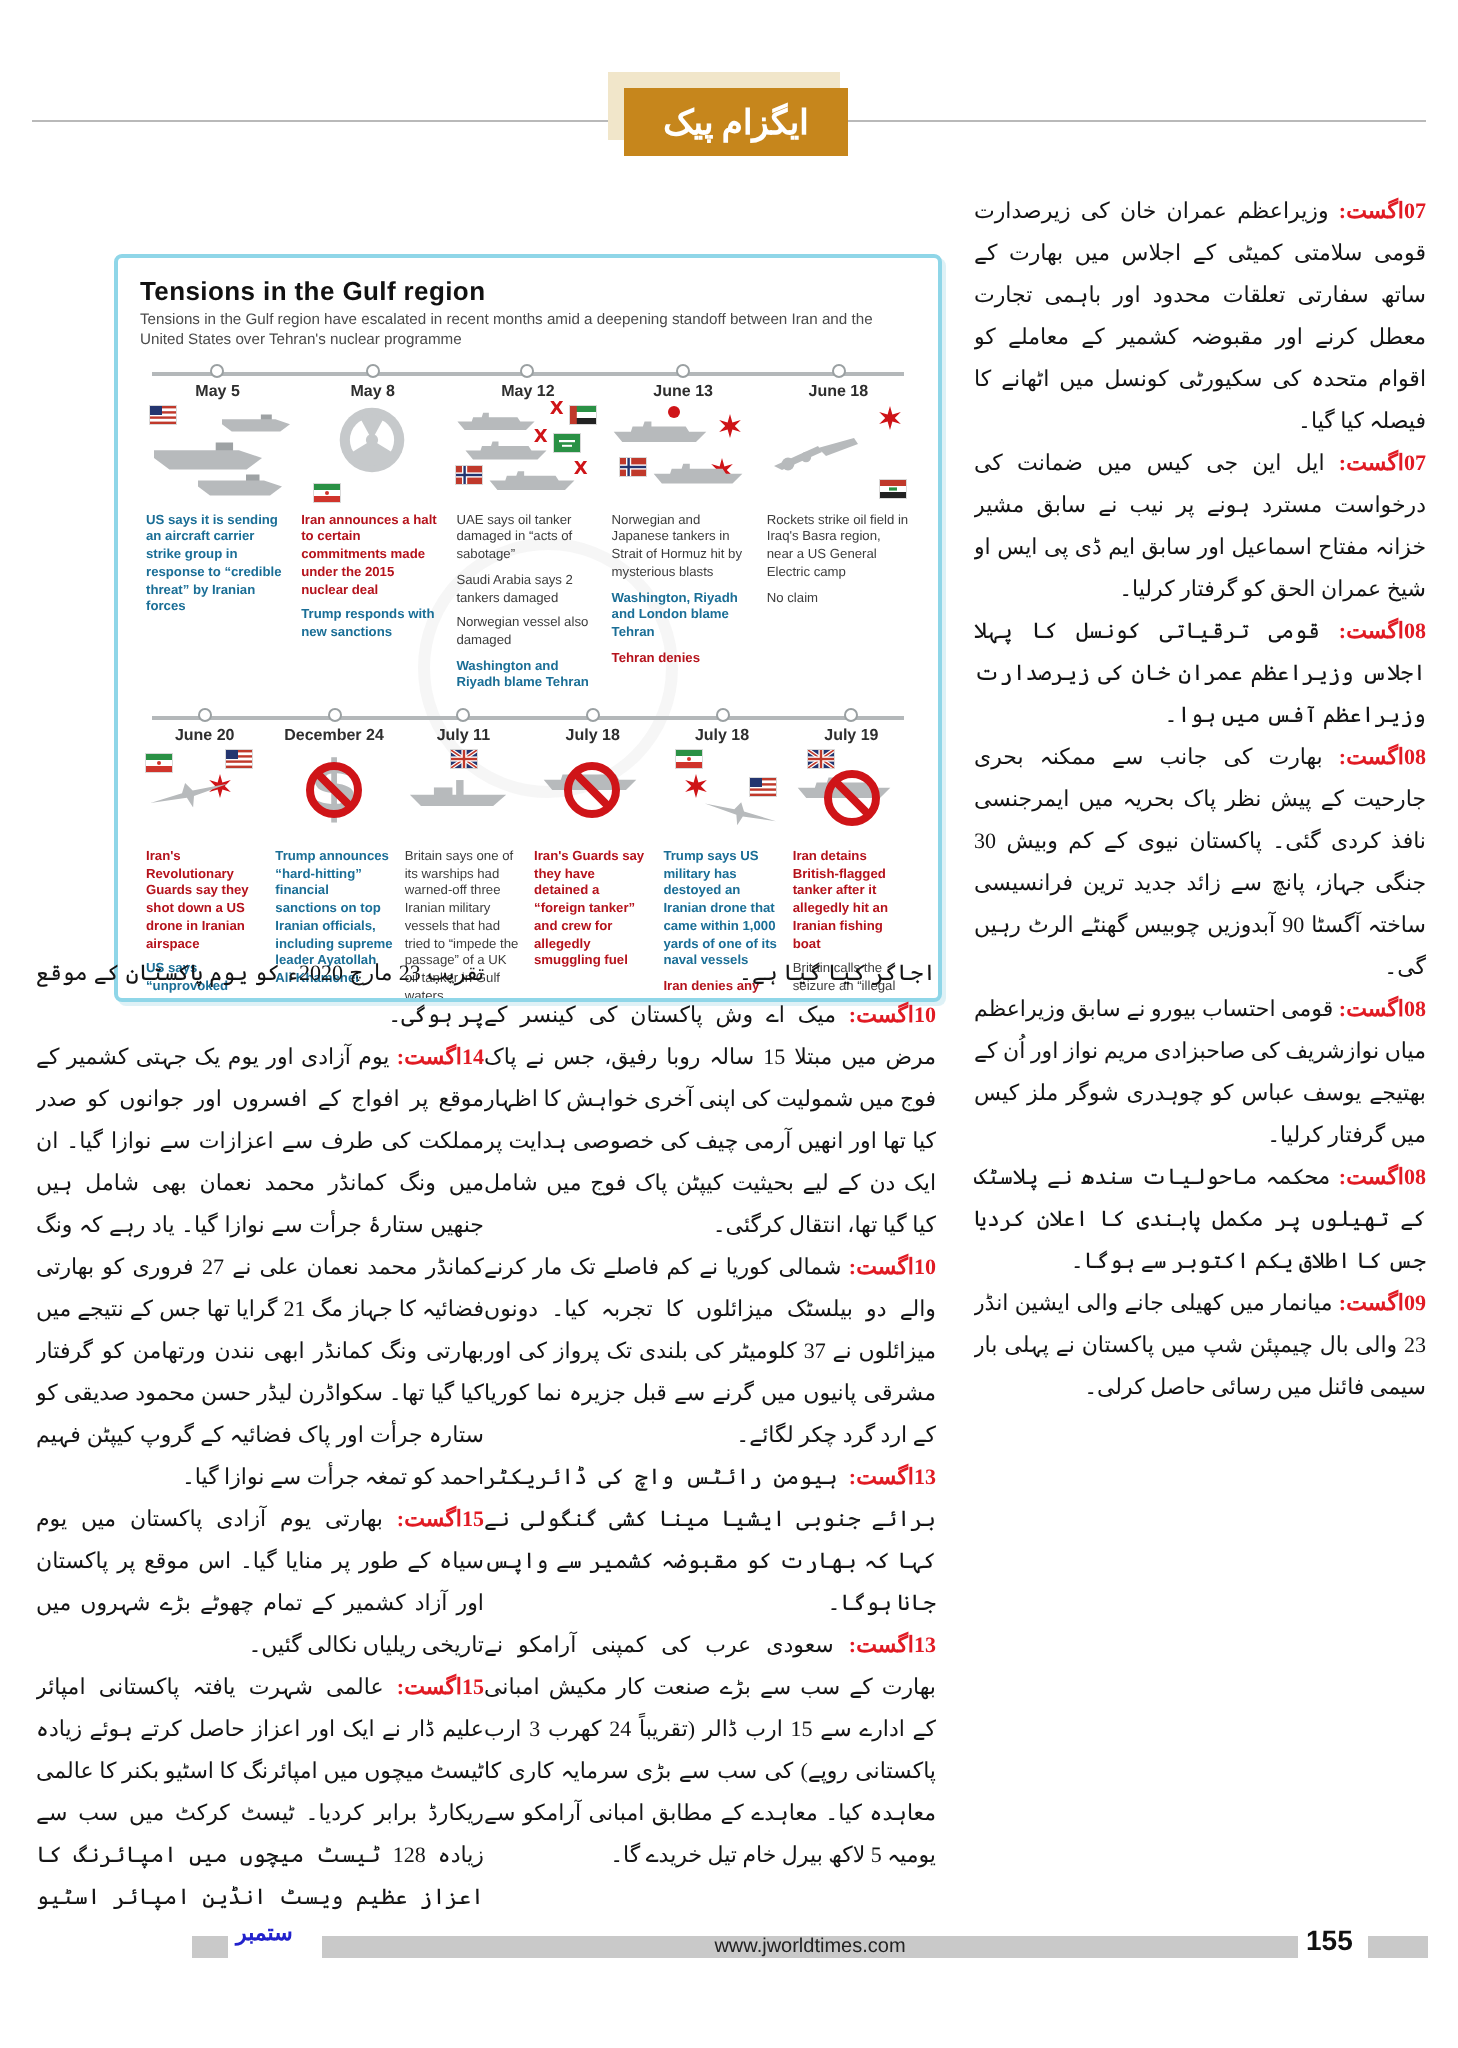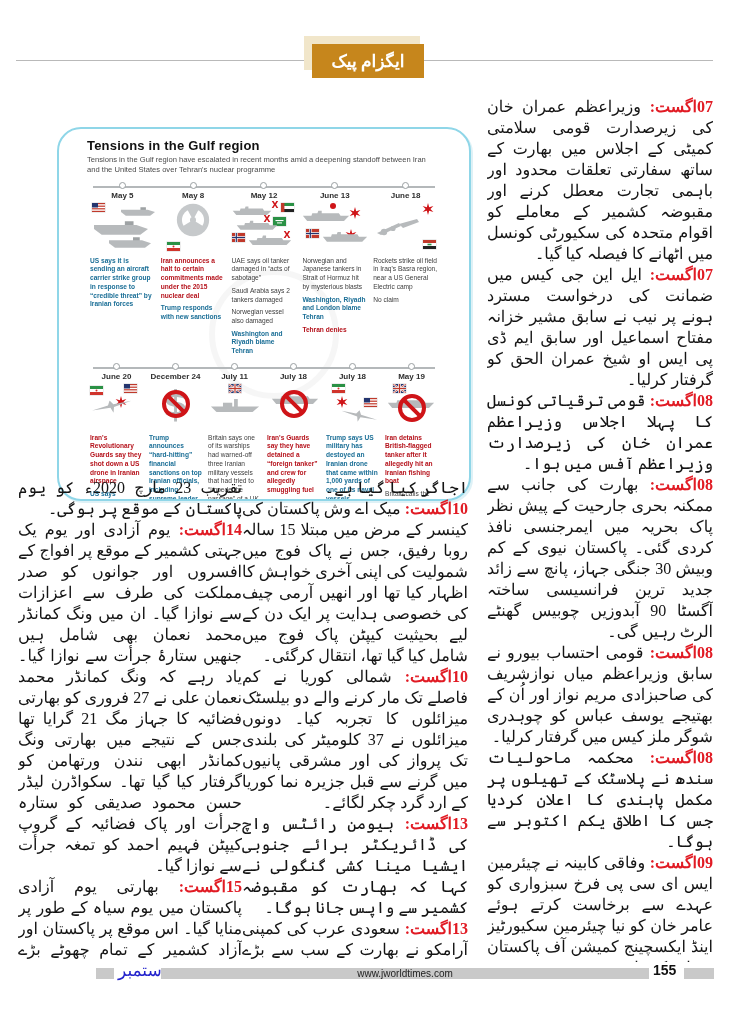--- a/index.html
+++ b/index.html
@@ -13,21 +13,21 @@
          font-family:"Liberation Sans",sans-serif;overflow:hidden}
   
   .hdr-rule{position:absolute;left:16px;right:16px;top:60px;height:1px;background:#b9b9b9}
   .badge-wrap{position:absolute;left:300px;top:36px;width:130px;height:44px}
   .badge-shadow{position:absolute;left:4px;top:0;width:116px;height:34px;background:var(--header-box-shadow)}
   .badge{position:absolute;left:12px;top:8px;width:112px;height:34px;background:var(--header-box);
          color:#fff;font-weight:bold;font-size:17px;display:flex;align-items:center;justify-content:center;
          direction:rtl;font-family:"Liberation Serif",serif}
   
   .panel{position:absolute;left:57px;top:127px;width:414px;height:374px;background:#fff;
-         border:2px solid var(--panel-border);border-radius:24px;padding:9px 28px;overflow:hidden;
+         border:2px solid var(--panel-border);border-radius:4px;padding:9px 11px;overflow:hidden;
          box-shadow:2px 2px 0 rgba(160,215,230,.35)}
   .panel h2{font-size:13px;font-weight:800;color:#111;letter-spacing:.2px}
   .panel .sub{font-size:7.6px;color:#4a4a4a;margin-top:2px;line-height:1.3;width:96%}
   .watermark{position:absolute;left:150px;top:140px;width:130px;height:130px;border:6px solid rgba(180,180,180,.12);
              border-radius:50%;pointer-events:none}
   .tl-row{position:relative;margin-top:7px}
   .tl-line{position:absolute;left:6px;right:6px;top:4px;height:2px;background:#b4b8ba}
   .tl-cells{display:flex;position:relative}
   .tl-cell{flex:1 1 0;padding:0 3px;min-width:0}
   .tl-node{width:7px;height:7px;border:1.5px solid #9aa0a2;background:#fff;border-radius:50%;margin:0 auto}
@@ -44,30 +44,30 @@
   .flag svg{display:block;width:100%;height:100%}
   .ban{display:inline-block;width:24px;height:24px;border:4px solid var(--mark-red);border-radius:50%;position:relative;background:transparent}
   .ban::after{content:"";position:absolute;left:-3px;top:6.5px;width:23px;height:4px;background:var(--mark-red);transform:rotate(45deg)}
   .ban.big{width:28px;height:28px}
   .ban.big::after{top:8px;width:26px}
   .dollar{font-size:36px;font-weight:bold;color:var(--ship-gray);font-family:"DejaVu Sans",sans-serif;line-height:1}
   .xm{color:var(--mark-red);font-weight:900;font-size:9px;font-family:"DejaVu Sans",sans-serif}
   .abs{position:absolute;line-height:0}
   
   .ucol{position:absolute;direction:rtl;text-align:justify;color:#141414;
-        font-family:"Liberation Serif",serif;font-size:16px;line-height:21px;overflow:hidden}
+        font-family:"Liberation Serif",serif;font-size:11px;line-height:21px;overflow:hidden}
   #col-right{left:487px;top:96px;width:226px;height:866px}
   #col-mid{left:242px;top:477px;width:226px;height:482px}
   #col-left{left:18px;top:477px;width:224px;height:482px}
   .entry{margin:0}
   .edate{color:var(--date-red);font-weight:bold}
   
   .footer{position:absolute;left:0;top:962px;width:729px;height:24px}
   .f-sq{position:absolute;left:96px;top:6px;width:18px;height:11px;background:var(--footer-bar)}
-  .f-month{position:absolute;left:118px;top:-2px;color:var(--month-blue);font-weight:normal;font-size:17px;
+  .f-month{position:absolute;left:118px;top:-2px;color:var(--month-blue);font-weight:bold;font-size:11px;
            direction:rtl;font-family:"Liberation Serif",serif}
   .f-bar{position:absolute;left:161px;top:6px;width:488px;height:11px;background:var(--footer-bar);
          text-align:center;font-size:10px;line-height:11px;color:#222}
   .f-num{position:absolute;left:653px;top:0;font-size:14px;font-weight:bold;color:#111}
   .f-bar2{position:absolute;left:684px;top:6px;width:30px;height:11px;background:var(--footer-bar)}
 </style>
 </head>
 <body>
 
 <div class="page">
@@ -352,21 +352,21 @@
                     <path d="M2 6 L20 5 L23 0 L26 5 L46 6 L26 8 L24 14 L22 8 Z" fill="var(--ship-gray)"></path>
                   </svg></span>
               </div>
               <div class="tl-text">
                 <p class="p-blue">Trump says US military has destoyed an Iranian drone that came within 1,000 yards of one of its naval vessels</p>
                 <p class="p-red">Iran denies any knowledge of one of its drones destoyed</p>
               </div>
             </div>
             <div class="tl-cell">
               <div class="tl-node"></div>
-              <div class="tl-date">May 19</div>
+              <div class="tl-date">July 19</div>
               <div class="icw">
                 <span class="abs" style="left:8px;top:0"><span class="flag"><svg viewBox="0 0 13 9">
                       <rect width="13" height="9" fill="#24356f"></rect>
                       <path d="M0 0 L13 9 M13 0 L0 9" stroke="#fff" stroke-width="2"></path>
                       <path d="M0 0 L13 9 M13 0 L0 9" stroke="#c0392b" stroke-width=".8"></path>
                       <rect x="5.2" width="2.6" height="9" fill="#fff"></rect>
                       <rect y="3.2" width="13" height="2.6" fill="#fff"></rect>
                       <rect x="5.9" width="1.2" height="9" fill="#c0392b"></rect>
                       <rect y="3.9" width="13" height="1.2" fill="#c0392b"></rect>
                     </svg></span></span>
@@ -385,21 +385,20 @@
       </div>
   </section>
 
   <div class="ucol" id="col-right">
       <p class="entry"><span class="edate">07اگست:</span> وزیراعظم عمران خان کی زیرصدارت قومی سلامتی کمیٹی کے اجلاس میں بھارت کے ساتھ سفارتی تعلقات محدود اور باہمی تجارت معطل کرنے اور مقبوضہ کشمیر کے معاملے کو اقوام متحدہ کی سکیورٹی کونسل میں اٹھانے کا فیصلہ کیا گیا۔</p>
       <p class="entry"><span class="edate">07اگست:</span> ایل این جی کیس میں ضمانت کی درخواست مسترد ہونے پر نیب نے سابق مشیر خزانہ مفتاح اسماعیل اور سابق ایم ڈی پی ایس او شیخ عمران الحق کو گرفتار کرلیا۔</p>
       <p class="entry"><span class="edate">08اگست:</span> قومی ترقیاتی کونسل کا پہلا اجلاس وزیراعظم عمران خان کی زیرصدارت وزیراعظم آفس میں ہوا۔</p>
       <p class="entry"><span class="edate">08اگست:</span> بھارت کی جانب سے ممکنہ بحری جارحیت کے پیش نظر پاک بحریہ میں ایمرجنسی نافذ کردی گئی۔ پاکستان نیوی کے کم وبیش 30 جنگی جہاز، پانچ سے زائد جدید ترین فرانسیسی ساختہ آگسٹا 90 آبدوزیں چوبیس گھنٹے الرٹ رہیں گی۔</p>
       <p class="entry"><span class="edate">08اگست:</span> قومی احتساب بیورو نے سابق وزیراعظم میاں نوازشریف کی صاحبزادی مریم نواز اور اُن کے بھتیجے یوسف عباس کو چوہدری شوگر ملز کیس میں گرفتار کرلیا۔</p>
       <p class="entry"><span class="edate">08اگست:</span> محکمہ ماحولیات سندھ نے پلاسٹک کے تھیلوں پر مکمل پابندی کا اعلان کردیا جس کا اطلاق یکم اکتوبر سے ہوگا۔</p>
-      <p class="entry"><span class="edate">09اگست:</span> وفاقی کابینہ نے چیئرمین ایس ای سی پی فرخ سبزواری کو عہدے سے برخاست کرتے ہوئے عامر خان کو نیا چیئرمین سکیورٹیز اینڈ ایکسچینج کمیشن آف پاکستان تعینات کردیا۔</p>
       <p class="entry"><span class="edate">09اگست:</span> میانمار میں کھیلی جانے والی ایشین انڈر 23 والی بال چیمپئن شپ میں پاکستان نے پہلی بار سیمی فائنل میں رسائی حاصل کرلی۔</p>
     </div>
   <div class="ucol" id="col-mid">
       <p class="entry">اجاگر کیا گیا ہے۔</p>
       <p class="entry"><span class="edate">10اگست:</span> میک اے وش پاکستان کی کینسر کے مرض میں مبتلا 15 سالہ روبا رفیق، جس نے پاک فوج میں شمولیت کی اپنی آخری خواہش کا اظہار کیا تھا اور انھیں آرمی چیف کی خصوصی ہدایت پر ایک دن کے لیے بحیثیت کیپٹن پاک فوج میں شامل کیا گیا تھا، انتقال کرگئی۔</p>
       <p class="entry"><span class="edate">10اگست:</span> شمالی کوریا نے کم فاصلے تک مار کرنے والے دو بیلسٹک میزائلوں کا تجربہ کیا۔ دونوں میزائلوں نے 37 کلومیٹر کی بلندی تک پرواز کی اور مشرقی پانیوں میں گرنے سے قبل جزیرہ نما کوریا کے ارد گرد چکر لگائے۔</p>
       <p class="entry"><span class="edate">13اگست:</span> ہیومن رائٹس واچ کی ڈائریکٹر برائے جنوبی ایشیا مینا کشی گنگولی نے کہا کہ بھارت کو مقبوضہ کشمیر سے واپس جانا ہوگا۔</p>
       <p class="entry"><span class="edate">13اگست:</span> سعودی عرب کی کمپنی آرامکو نے بھارت کے سب سے بڑے صنعت کار مکیش امبانی کے ادارے سے 15 ارب ڈالر (تقریباً 24 کھرب 3 ارب پاکستانی روپے) کی سب سے بڑی سرمایہ کاری کا معاہدہ کیا۔ معاہدے کے مطابق امبانی آرامکو سے یومیہ 5 لاکھ بیرل خام تیل خریدے گا۔</p>
     </div>
   <div class="ucol" id="col-left">

